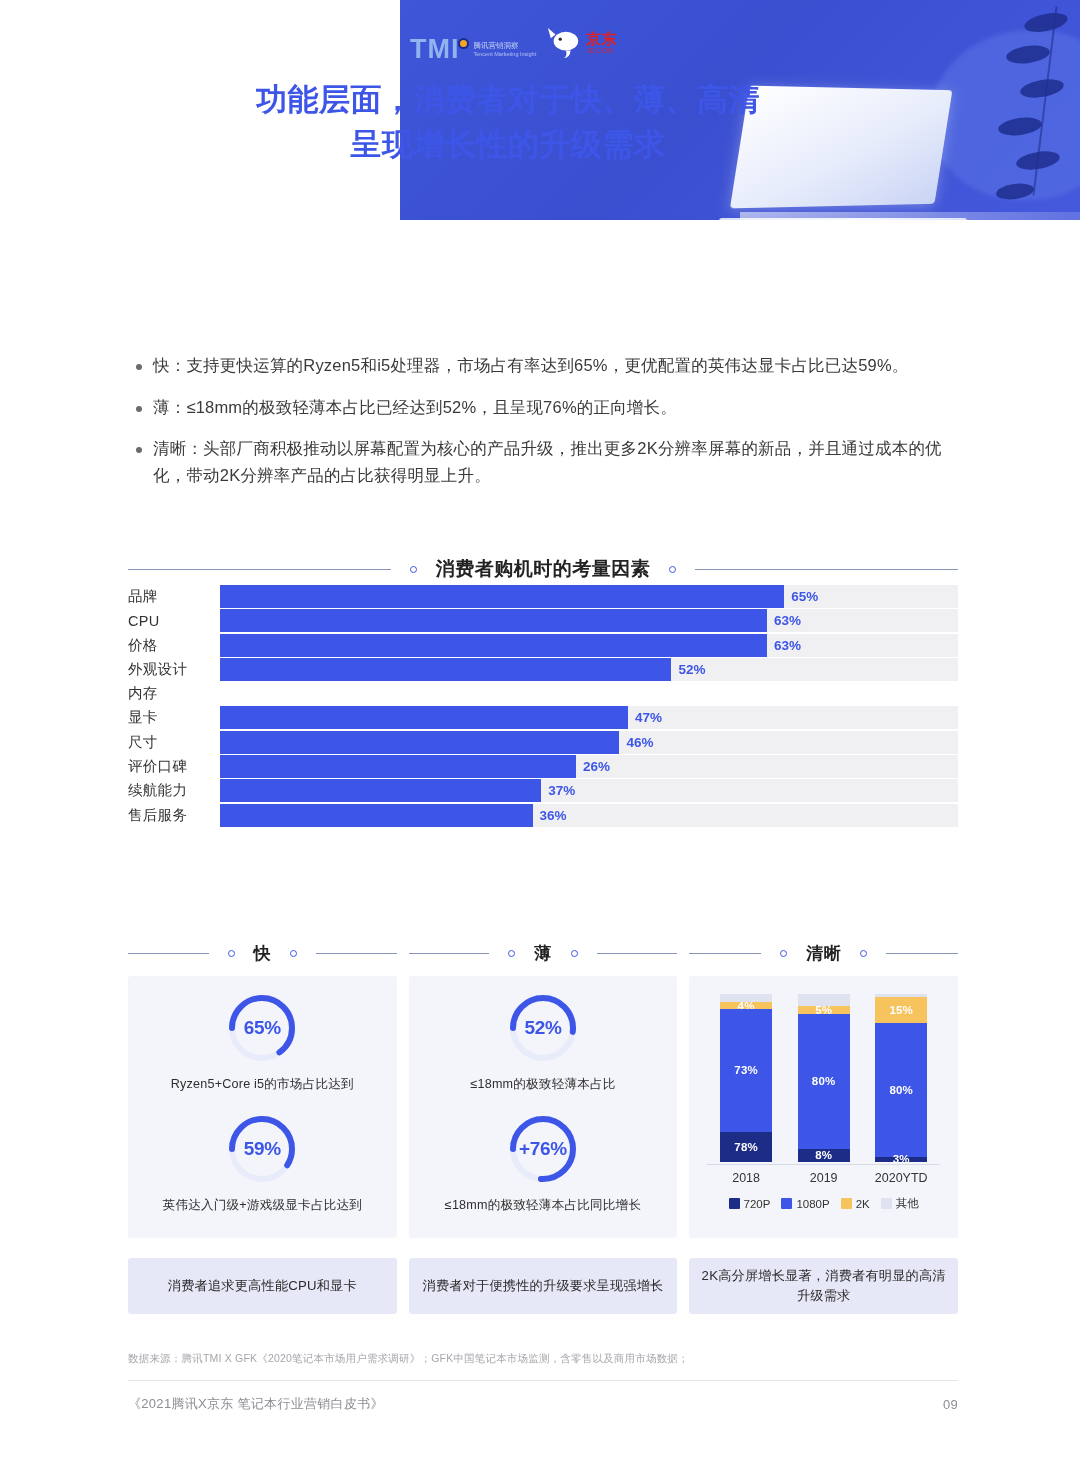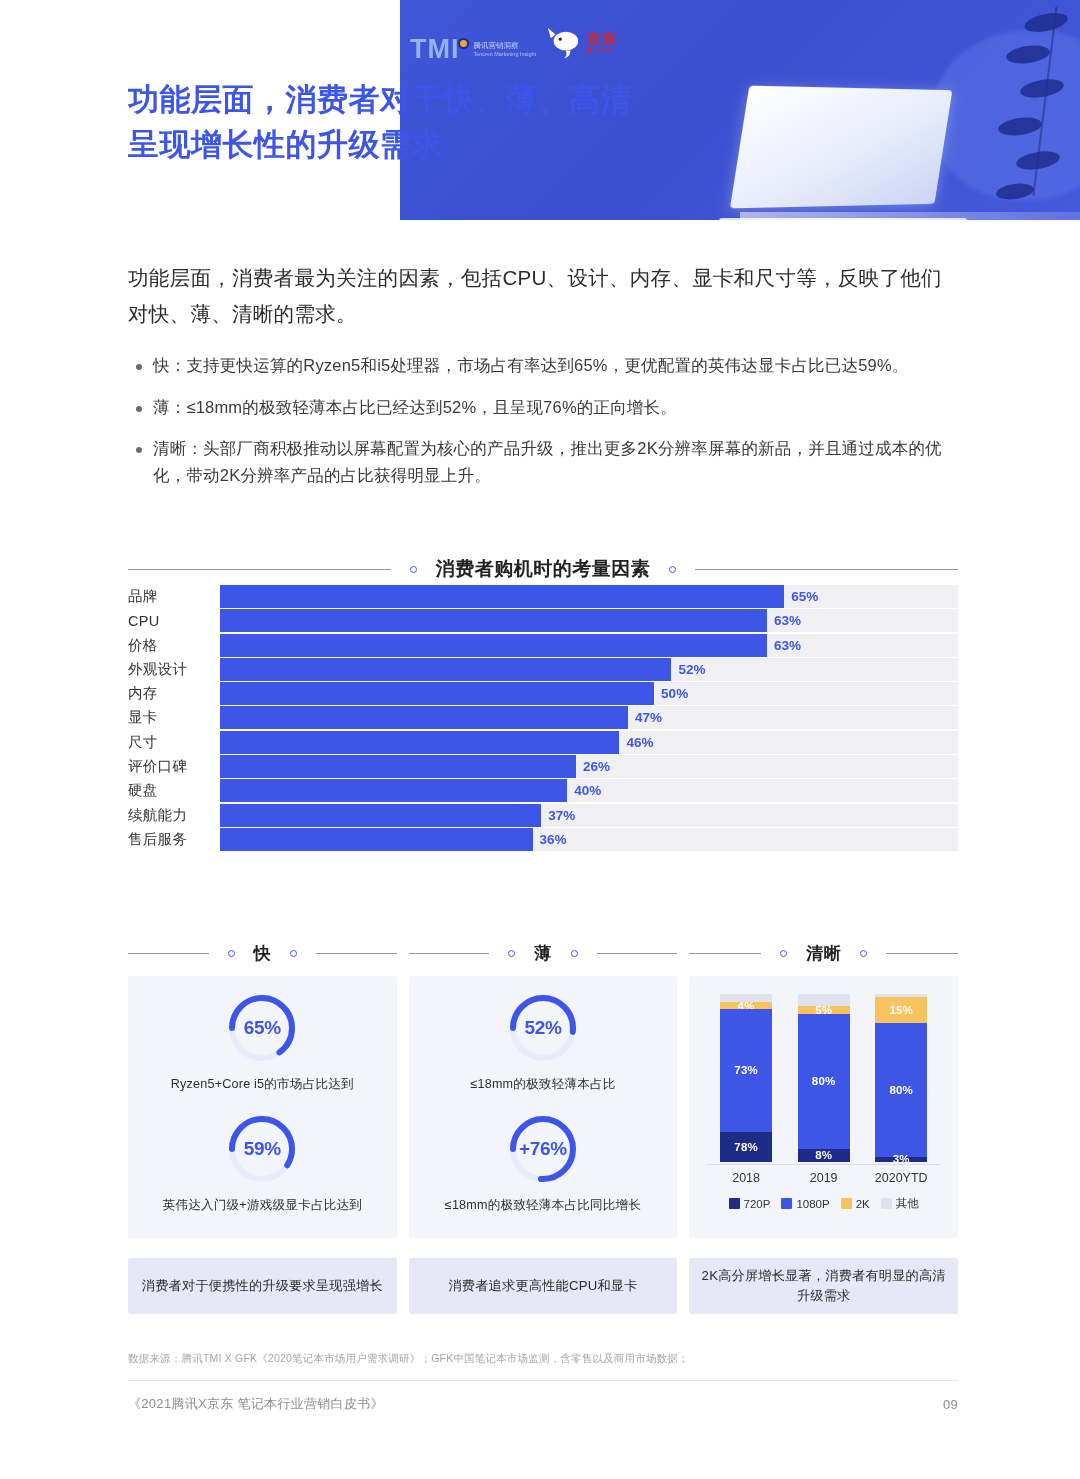--- a/index.html
+++ b/index.html
@@ -75,21 +75,21 @@
   .logo-jd { position: absolute; left: 545px; top: 26px; display: flex; align-items: center; gap: 3px; }
   .jd-dog { width: 38px; height: 34px; }
   .jd-text { line-height: 1.1; }
   .jd-text .t1 { display: block; font-size: 15px; font-weight: bold; color: #e02020; letter-spacing: .5px;}
   .jd-text .t2 { display: block; font-size: 7px; color: #e02020; opacity:.9; }
 
   
   .title {
     position: absolute; left: 128px; top: 78px; width: 760px;
     font-size: 31px; font-weight: bold; color: #3d56e8;
-    line-height: 1.45; letter-spacing: .5px; white-space: pre-line;
+    line-height: 1.45; letter-spacing: .5px; white-space: pre-line; text-align: center;
   }
 
   
   .lead {
     position: absolute; left: 128px; top: 260px; width: 830px;
     font-size: 20.5px; color: #2c2c2c; line-height: 1.78; letter-spacing: .3px;
   }
   .bullets { position: absolute; left: 136px; top: 352px; width: 826px; }
   .bullet { display: flex; gap: 11px; margin-bottom: 15px; }
   .bullet .dot {
@@ -230,21 +230,20 @@
     </svg>
     <span class="jd-text">
       <span class="t1">京东</span>
       <span class="t2">JD.COM</span>
     </span>
   </div>
 
   <div class="title">功能层面，消费者对于快、薄、高清
 呈现增长性的升级需求</div>
 
-  <div class="lead">功能层面，消费者最为关注的因素，包括CPU、设计、内存、显卡和尺寸等，反映了他们对快、薄、清晰的需求。</div>
 
   <div class="bullets">
     <div class="bullet">
       <span class="dot"></span>
       <span class="btxt">快：支持更快运算的Ryzen5和i5处理器，市场占有率达到65%，更优配置的英伟达显卡占比已达59%。</span>
     </div>
     <div class="bullet">
       <span class="dot"></span>
       <span class="btxt">薄：≤18mm的极致轻薄本占比已经达到52%，且呈现76%的正向增长。</span>
     </div>
@@ -286,51 +285,40 @@
       </div>
       <div class="hbar-row">
         <div class="hbar-label">外观设计</div>
         <div class="hbar-track">
           <div class="hbar-fill" style="width: 61.1765%;"></div>
           <div class="hbar-val" style="left: 61.1765%;">52%</div>
         </div>
       </div>
       <div class="hbar-row">
         <div class="hbar-label">内存</div>
-        <div class="hbar-track">
-          <div class="hbar-fill" style="width: 58.8235%;"></div>
-          <div class="hbar-val" style="left: 58.8235%;">50%</div>
-        </div>
       </div>
       <div class="hbar-row">
         <div class="hbar-label">显卡</div>
         <div class="hbar-track">
           <div class="hbar-fill" style="width: 55.2941%;"></div>
           <div class="hbar-val" style="left: 55.2941%;">47%</div>
         </div>
       </div>
       <div class="hbar-row">
         <div class="hbar-label">尺寸</div>
         <div class="hbar-track">
           <div class="hbar-fill" style="width: 54.1176%;"></div>
           <div class="hbar-val" style="left: 54.1176%;">46%</div>
         </div>
       </div>
       <div class="hbar-row">
         <div class="hbar-label">评价口碑</div>
         <div class="hbar-track">
           <div class="hbar-fill" style="width: 48.2353%;"></div>
           <div class="hbar-val" style="left: 48.2353%;">26%</div>
-        </div>
-      </div>
-      <div class="hbar-row">
-        <div class="hbar-label">硬盘</div>
-        <div class="hbar-track">
-          <div class="hbar-fill" style="width: 47.0588%;"></div>
-          <div class="hbar-val" style="left: 47.0588%;">40%</div>
         </div>
       </div>
       <div class="hbar-row">
         <div class="hbar-label">续航能力</div>
         <div class="hbar-track">
           <div class="hbar-fill" style="width: 43.5294%;"></div>
           <div class="hbar-val" style="left: 43.5294%; text-align: center;">37%</div>
         </div>
       </div>
       <div class="hbar-row">
@@ -479,22 +467,22 @@
                 <span class="legend-swatch" style="background: rgb(223, 227, 239);"></span>
                 <span>其他</span>
               </div>
             </div>
         </div>
       </div>
     </div>
   </div>
 
   <div class="callouts">
+    <div class="callout">消费者追求更高性能CPU和显卡</div>
     <div class="callout">消费者对于便携性的升级要求呈现强增长</div>
-    <div class="callout">消费者追求更高性能CPU和显卡</div>
     <div class="callout">2K高分屏增长显著，消费者有明显的高清升级需求</div>
   </div>
 
   <div class="source">数据来源：腾讯TMI X GFK《2020笔记本市场用户需求调研》；GFK中国笔记本市场监测，含零售以及商用市场数据；</div>
   <div class="foot-rule"></div>
   <div class="foot">
     <span>《2021腾讯X京东 笔记本行业营销白皮书》</span>
     <span>09</span>
   </div>
 

